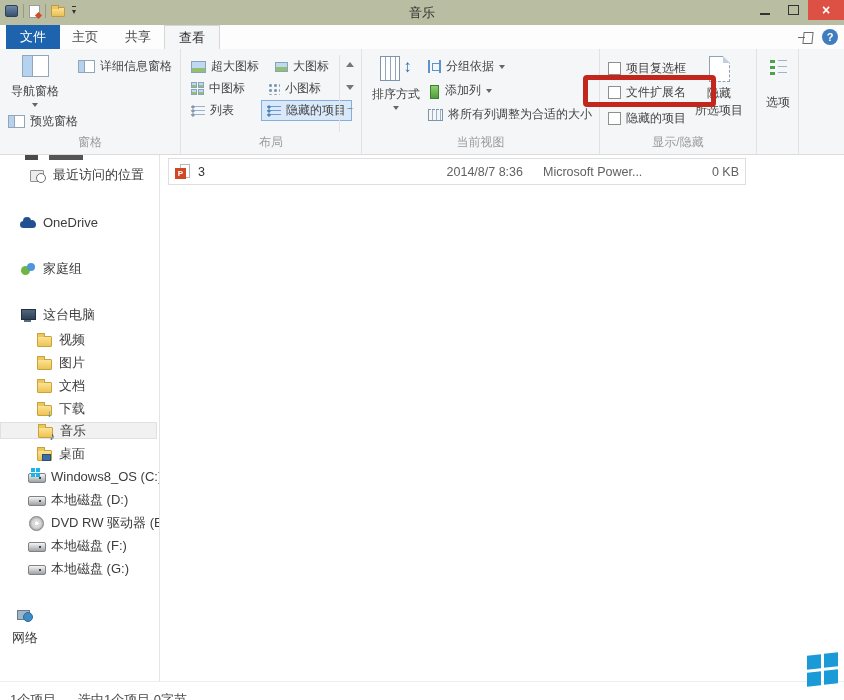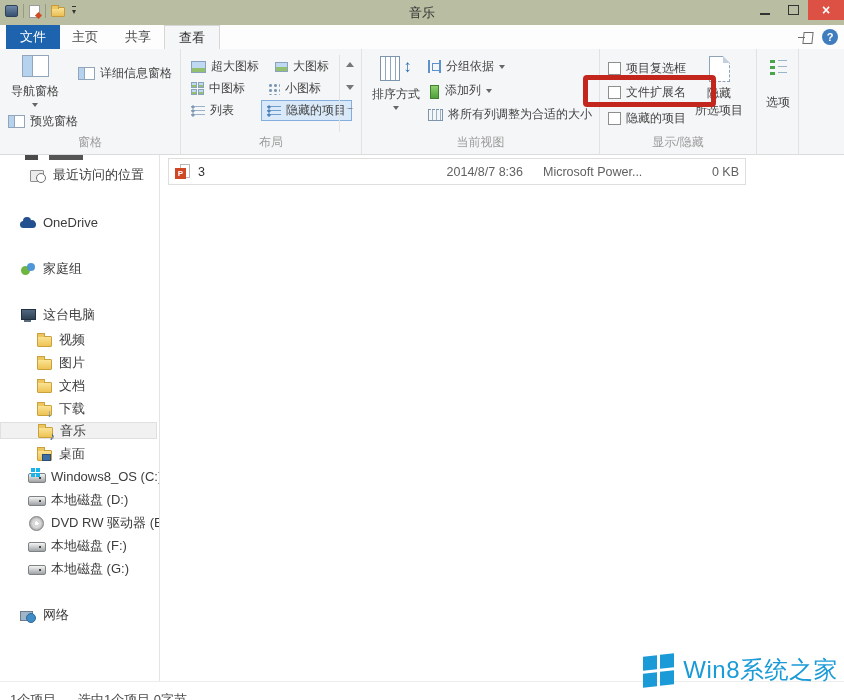--- a/index.html
+++ b/index.html
@@ -176,21 +176,21 @@
 </div>
 
 <div class="ribbon">
 
   <div class="rgroup g1">
     <div class="bigbtn" style="left:6px; top:6px; width:58px;">
       <span class="pane-ico big"></span>
       <span style="margin-top:6px;">导航窗格</span>
       <span class="drop" style="margin-top:3px;"></span>
     </div>
-    <div class="rbtn" style="left:78px; top:16px;">
+    <div class="rbtn" style="left:78px; top:9px;">
       <span class="pane-ico"></span>
       <span>详细信息窗格</span>
     </div>
     <div class="rbtn" style="left:8px; top:64px;">
       <span class="pane-ico"></span>
       <span>预览窗格</span>
     </div>
     <div class="grp-label">窗格</div>
   </div>
 
@@ -362,21 +362,21 @@
     <span>DVD RW 驱动器 (E</span>
   </div>
   <div class="si" style="left:28px; top:382px;">
     <span class="ico drive"></span>
     <span>本地磁盘 (F:)</span>
   </div>
   <div class="si" style="left:28px; top:405px;">
     <span class="ico drive"></span>
     <span>本地磁盘 (G:)</span>
   </div>
-  <div class="si" style="left:20px; top:451px;">
+  <div class="si" style="left:12px; top:451px;flex-direction:column;">
     <span class="ico network"></span>
     <span>网络</span>
   </div>
 </div>
 
 <div class="filearea">
   <div class="frow">
     <div class="col-name">
       <span class="ppt-icon">
         <span class="ppt-page"></span>
@@ -390,19 +390,18 @@
   </div>
 </div>
 
 <div class="watermark">
   <span class="wlogo">
       <i></i>
       <i></i>
       <i></i>
       <i></i>
     </span>
-  <span class="wtext">Win8系统之家</span>
 </div>
 
 <div class="statusbar">
   <span class="st1">1个项目</span>
   <span class="st2">选中1个项目 0字节</span>
 </div>
 
 </body></html>

